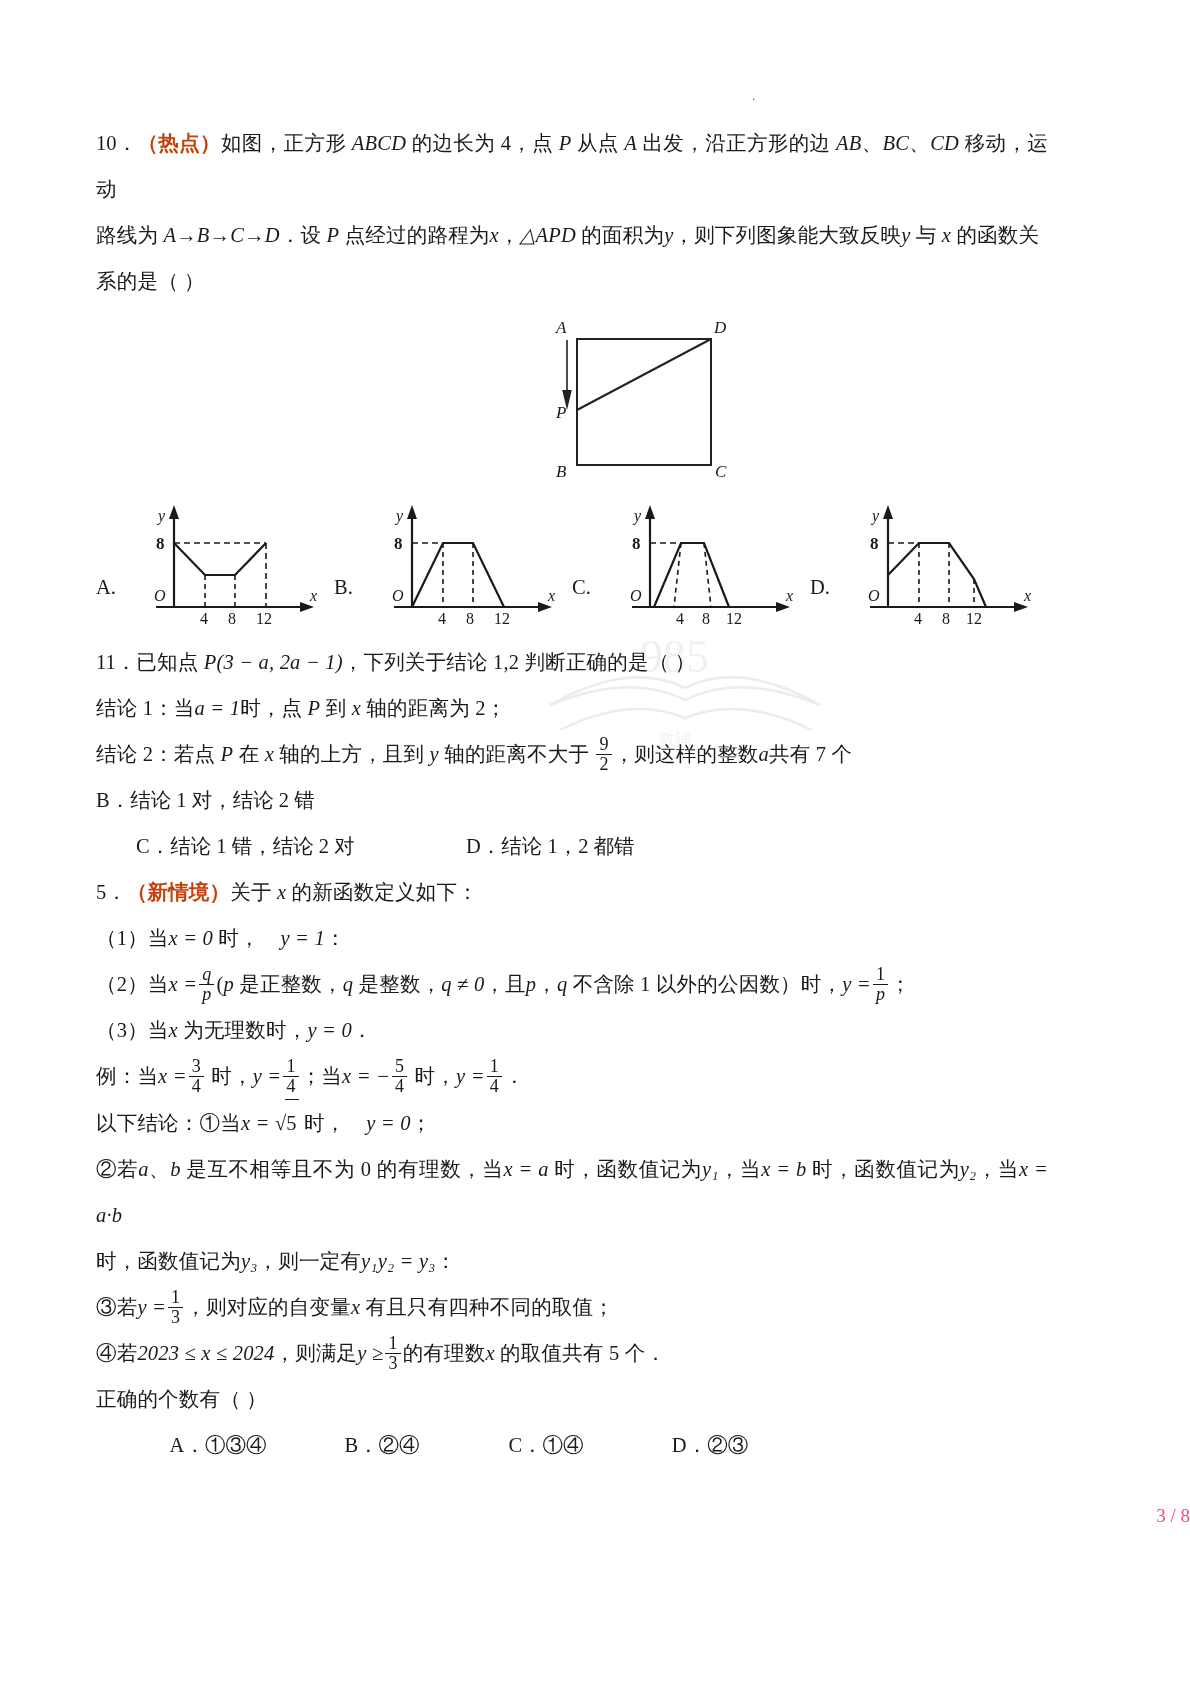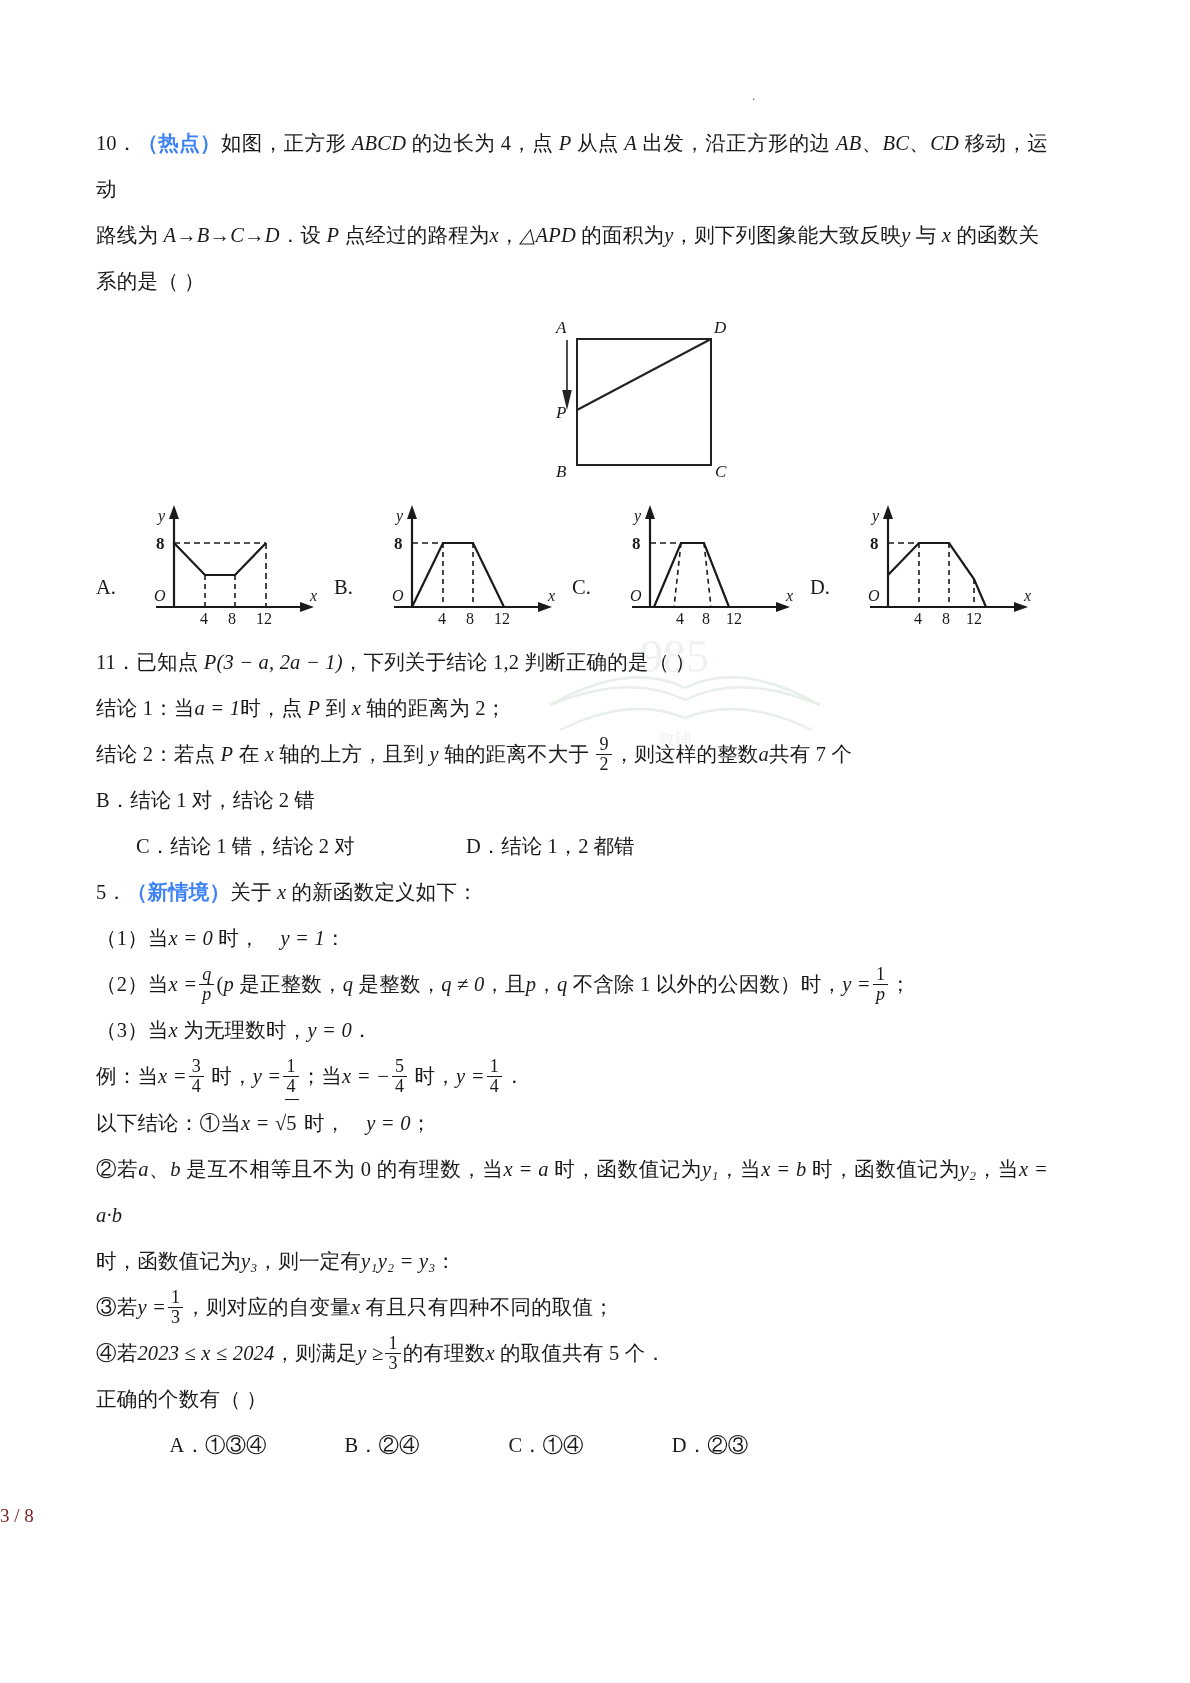--- a/index.html
+++ b/index.html
@@ -39,21 +39,21 @@
   
   .para {
     font-size: 20.5px;
     line-height: 46px;
     letter-spacing: 0.2px;
     text-align: justify;
     margin: 0;
   }
   .qnum { letter-spacing: 0; }
   .tag-red {
-    color: #3b82f6;
+    color: #c2410c;
     font-weight: bold;
   }
   i.mi, .mi {
     font-family: "Liberation Serif", serif;
     font-style: italic;
   }
 
   
   .frac {
     display: inline-block;
@@ -160,23 +160,23 @@
     text-align: left;
   }
   .graph-svg { display: block; }
 
   
   .footer {
     position: absolute;
     left: 0;
     top: 1505px;
     width: 1190px;
-    text-align: left;
+    text-align: right;
     font-size: 19px;
-    color: #7f1d1d;
+    color: #ec4899;
   }
 
   
   .watermark {
     position: absolute;
     left: 520px;
     top: 610px;
     width: 330px;
     height: 180px;
     opacity: 0.17;

